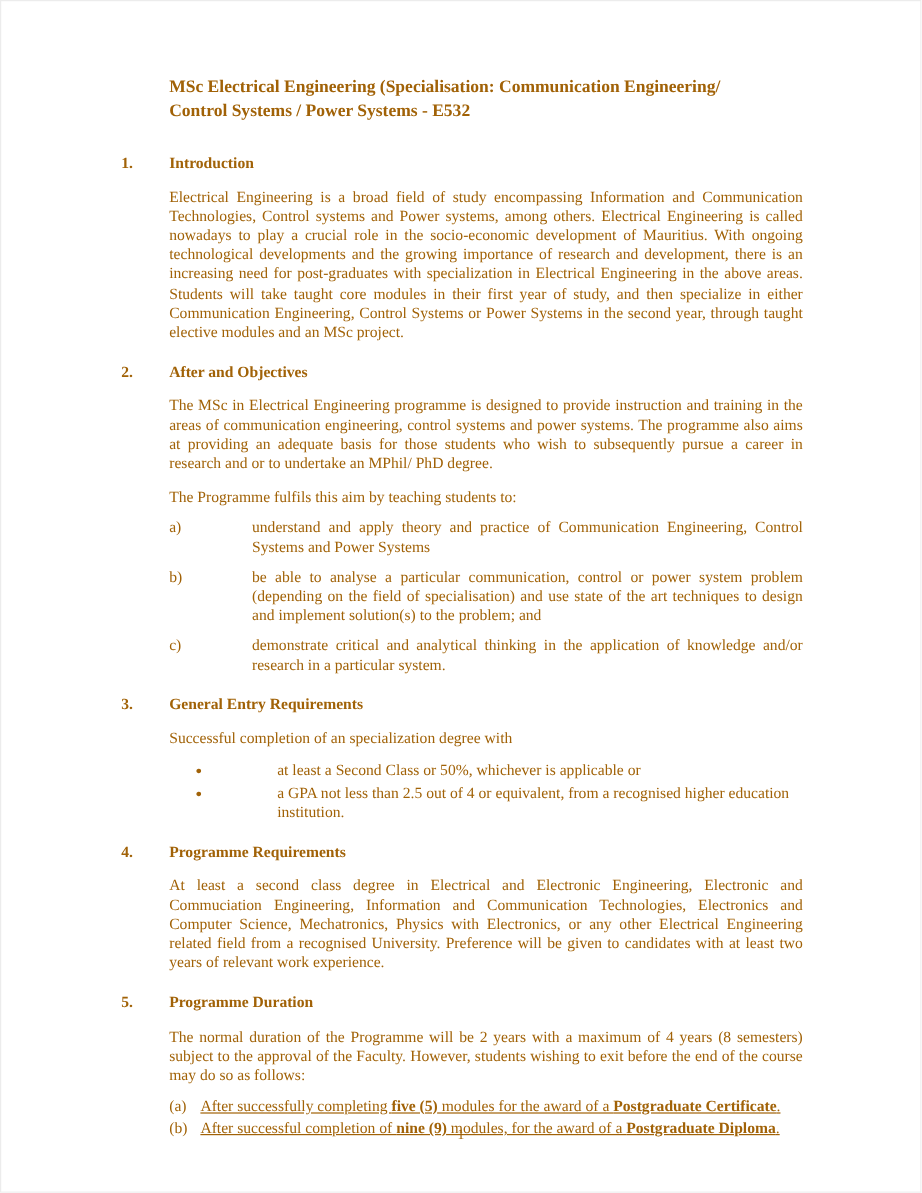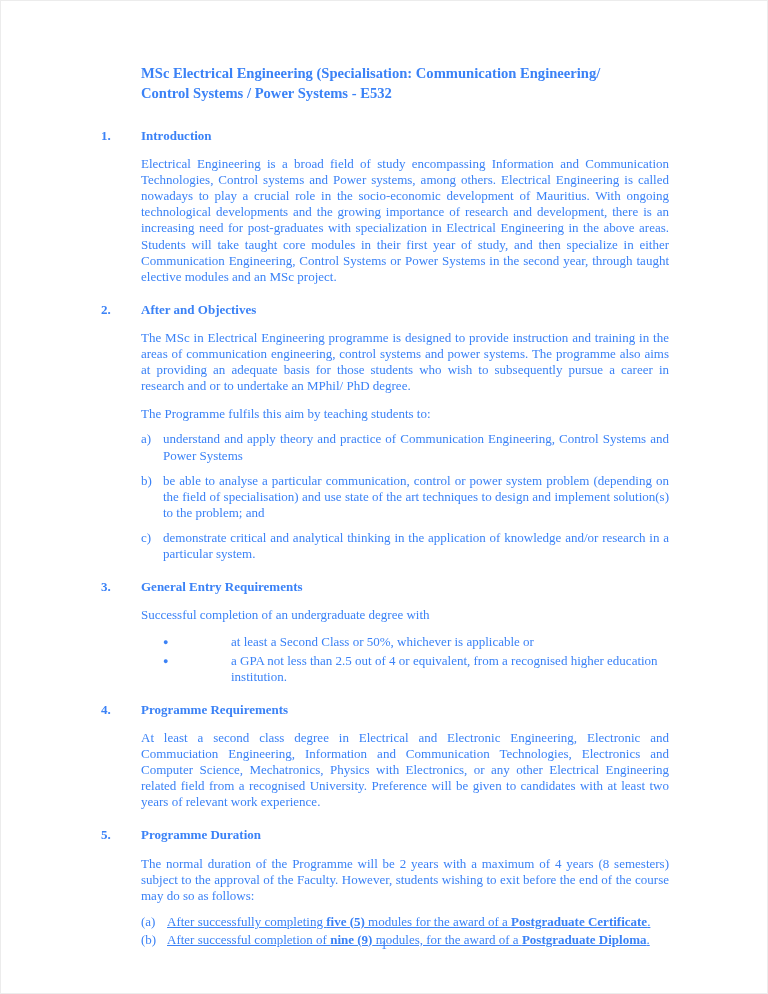--- a/index.html
+++ b/index.html
@@ -5,39 +5,39 @@
   * { box-sizing: border-box; }
   html, body { margin: 0; padding: 0; background: #ffffff; }
   .page {
     width: 768px;
     height: 994px;
     background: #ffffff;
     position: relative;
     font-family: "Liberation Serif", "DejaVu Serif", serif;
     font-size: 13px;
     line-height: 1.24;
-    color: #3b82f6;
+    color: #a16207;
     border: 1px solid #ececec;
     overflow: hidden;
   }
   .content { padding: 62px 98px 0 100px; }
   .title {
     font-weight: bold;
     font-size: 14.6px;
     line-height: 1.4;
     margin: 0 0 24px 40px;
   }
   .section { display: flex; margin-bottom: 17px; }
   .sec-num { flex: none; width: 40px; font-weight: bold; }
   .sec-body { flex: 1; min-width: 0; }
   .sec-heading { font-weight: bold; }
   p.para { margin: 12px 0 0 0; text-align: justify; }
   .alpha-item { display: flex; margin-top: 9px; }
   .alpha-label { flex: none; width: 22px; }
-  .alpha-text { flex: 1; text-align: justify; }
+  .alpha-text { flex: 1; text-align: justify; margin-left: 47px; }
   .bullet-group { margin-top: 11px; }
   .bullet-item { display: flex; margin-left: 22px; margin-top: 2px; }
   .bullet-glyph { flex: none; width: 20px; font-size: 9px; padding-top: 3px; }
   .bullet-text { flex: 1; margin-left: 48px; }
   .or-line { margin-top: 11px; text-align: justify; }
   .or-bold { font-weight: bold; }
   .exit-group { margin-top: 10px; }
   .exit-item { display: flex; margin-top: 2px; }
   .exit-label { flex: none; width: 26px; }
   .exit-text { flex: 1; text-align: justify; text-decoration: underline; }
@@ -88,21 +88,21 @@
           <span class="alpha-label">c)</span>
           <span class="alpha-text">demonstrate critical and analytical thinking in the application of knowledge and/or research in a particular system.</span>
         </div>
       </div>
     </div>
 
     <div class="section">
       <div class="sec-num">3.</div>
       <div class="sec-body">
         <div class="sec-heading">General Entry Requirements</div>
-        <p class="para">Successful completion of an undergraduate degree with</p>
+        <p class="para">Successful completion of an specialization degree with</p>
         <div class="bullet-group">
           <div class="bullet-item">
             <span class="bullet-glyph">●</span>
             <span class="bullet-text">at least a Second Class or 50%, whichever is applicable or</span>
           </div>
           <div class="bullet-item">
             <span class="bullet-glyph">●</span>
             <span class="bullet-text">a GPA not less than 2.5 out of 4 or equivalent, from a recognised higher education institution.</span>
           </div>
         </div>

